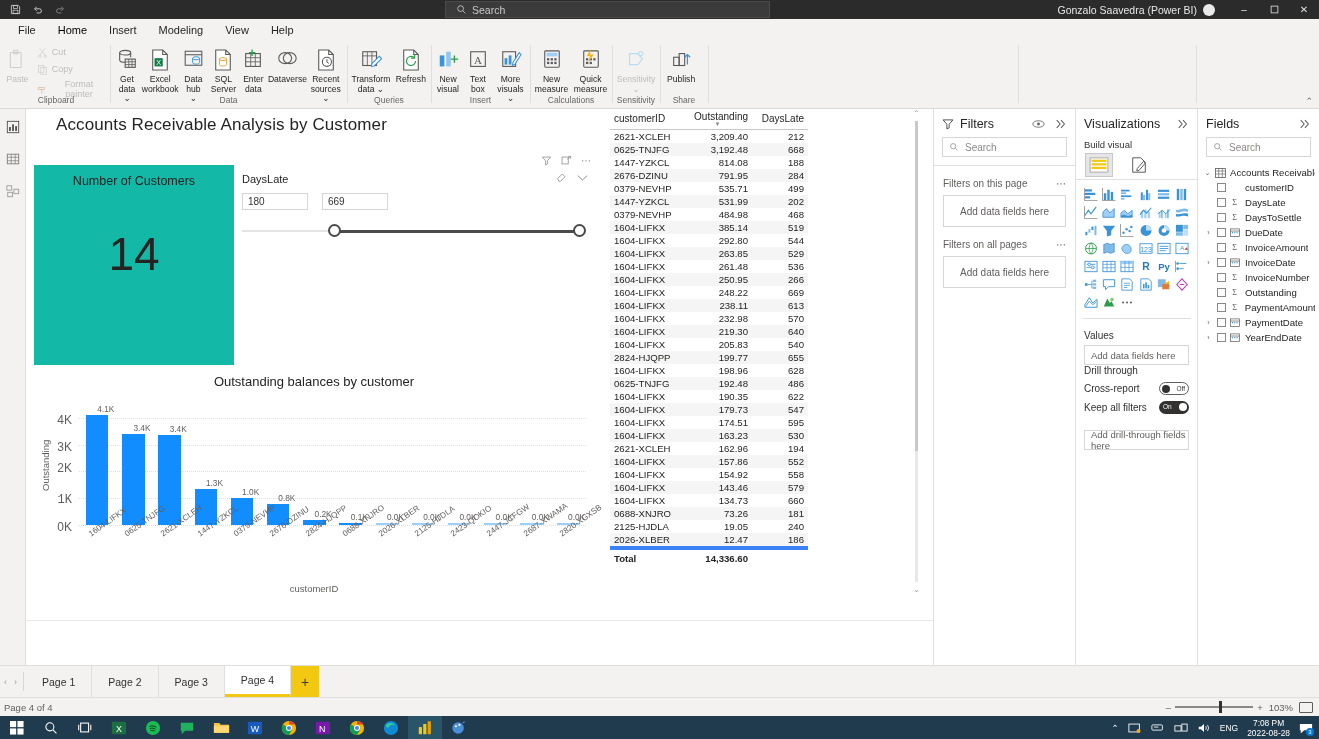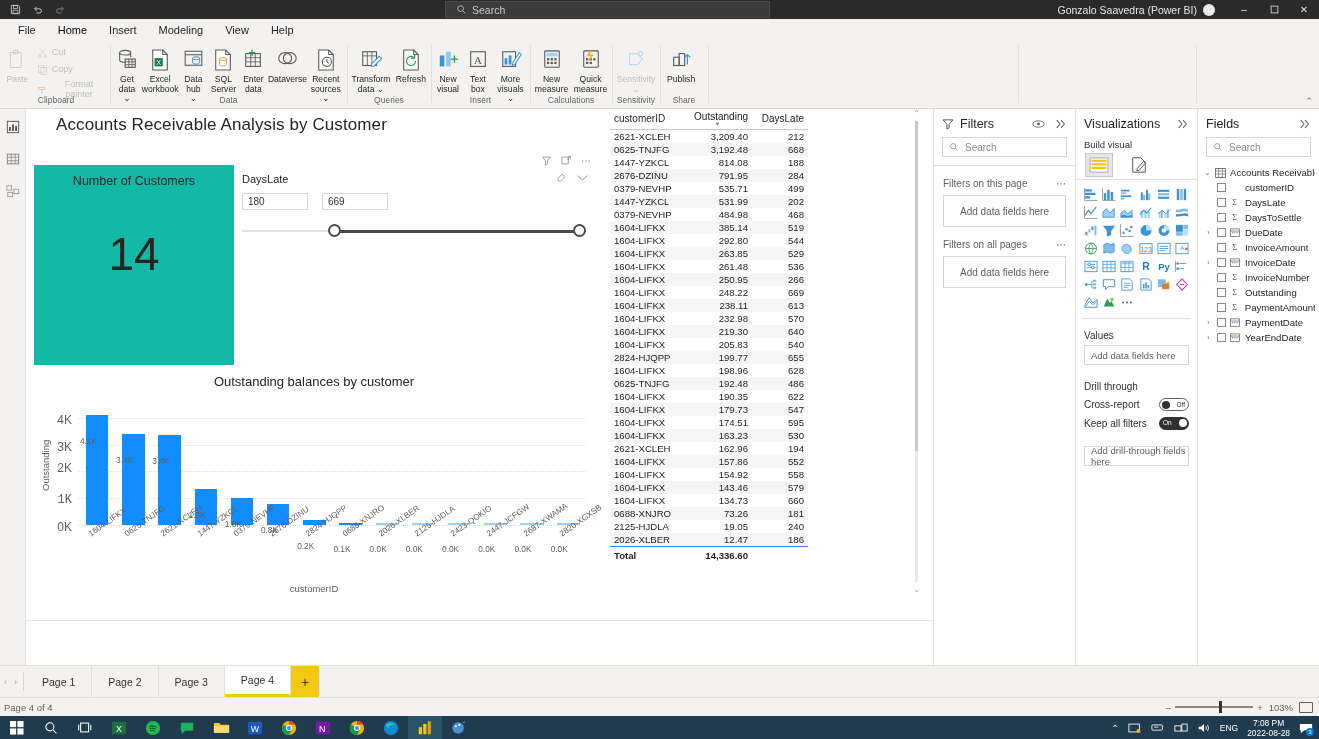--- a/index.html
+++ b/index.html
@@ -122,41 +122,41 @@
   .chart-title { text-align: center; font-size: 13px; color: #252423; padding-top: 3px; }
   .plot { position: absolute; left: 0; top: 24px; width: 560px; height: 180px; }
   .ylabel {
     position: absolute; left: 6px; top: 96px; transform: rotate(-90deg); transform-origin: left top;
     font-size: 9.5px; color: #605e5c; white-space: nowrap;
   }
   .xlabel-axis { position: absolute; left: 0; right: 0; top: 212px; text-align: center; font-size: 9.5px; color: #605e5c; }
   .ytick { position: absolute; font-size: 12px; color: #605e5c; text-align: right; width: 20px; }
   .gridline { position: absolute; left: 45px; right: 8px; height: 1px; border-top: 1px dotted #e1dfdd; }
   .bar { position: absolute; background: #118dff; bottom: 0; }
-  .bar-lbl { position: absolute; font-size: 8.3px; color: #605e5c; text-align: left; margin-top: 32px; }
+  .bar-lbl { position: absolute; font-size: 8.3px; color: #605e5c; text-align: right; }
   .xtick {
     position: absolute; font-size: 8.2px; color: #605e5c; white-space: nowrap;
     transform: rotate(-35deg); transform-origin: left top;
   }
 
   
   .table-visual {
     position: absolute; left: 580px; top: 0px; width: 327px; height: 500px; background: #fff;
     font-size: 10px; color: #252423;
   }
   .tbl { width: 198px; border-collapse: collapse; margin-left: 4px; }
   .tbl th {
     font-weight: 400; font-size: 10px; color: #252423; padding: 2px 4px 3px 4px;
     border-bottom: 1px solid #c8c8c8; text-align: right; white-space: nowrap;
   }
   .tbl th.c0 { text-align: left; }
   .tbl td { padding: 1px 4px; text-align: right; font-size: 9.6px; white-space: nowrap; }
   .tbl td.c0 { text-align: left; }
   .tbl tbody tr.alt { background: #f5f5f5; }
-  .tbl tfoot td { font-weight: bold; border-top: 1px solid #3b82f6; padding-top: 3px; }
+  .tbl tfoot td { font-weight: bold; border-top: 4px solid #3b82f6; padding-top: 3px; }
   .sort-caret { font-size: 6px; color: #888; display: block; line-height: 4px; text-align: center; }
   .tbl-scroll {
     position: absolute; right: 12px; top: 0; width: 9px; height: 485px;
     display: flex; flex-direction: column; align-items: center; justify-content: space-between;
     color: #9a9a9a; font-size: 8px; cursor: pointer;
   }
   .tbl-scroll .bar-track { position: absolute; top: 12px; bottom: 12px; width: 3px; background: #e8e8e8; }
   .tbl-scroll .bar-thumb { position: absolute; top: 12px; width: 3px; height: 330px; background: #c8c8c8; }
 
   
@@ -1276,21 +1276,21 @@
             <circle cx="3.5" cy="7.5" r="1.2" fill="#605e5c"></circle>
             <circle cx="8" cy="7.5" r="1.2" fill="#605e5c"></circle>
             <circle cx="12.5" cy="7.5" r="1.2" fill="#605e5c"></circle>
           </svg>
         </div>
       </div>
     <div class="viz-sep"></div>
     <div class="viz-block">
       <div class="lbl">Values</div>
       <div class="viz-drop">Add data fields here</div>
-      <div class="lbl" style="margin-top:16px">Drill through</div>
+      <div class="lbl" style="margin-top:0">Drill through</div>
       <div class="toggle-row">
         <span class="t-lbl">Cross-report</span>
         <span class="tgl off">
           <span class="dot"></span>
           <span class="txt">Off</span>
         </span>
       </div>
       <div class="toggle-row">
         <span class="t-lbl">Keep all filters</span>
         <span class="tgl on">

